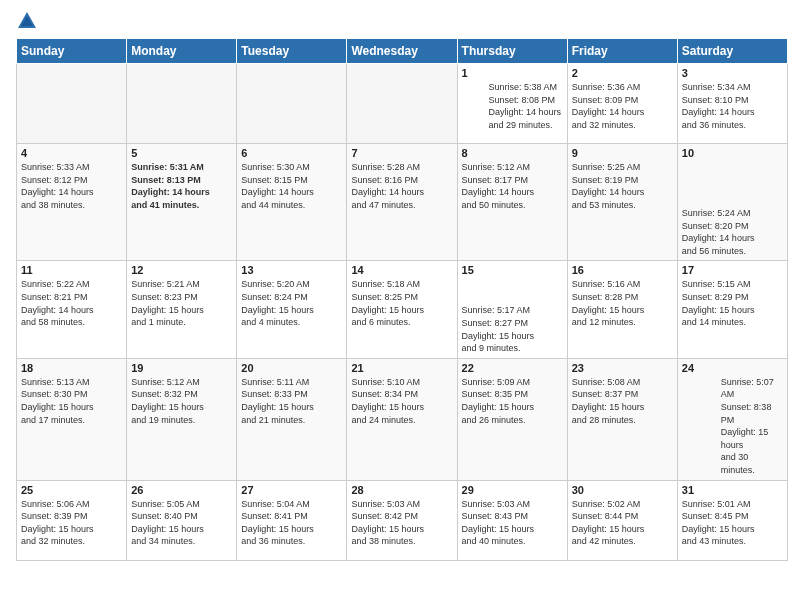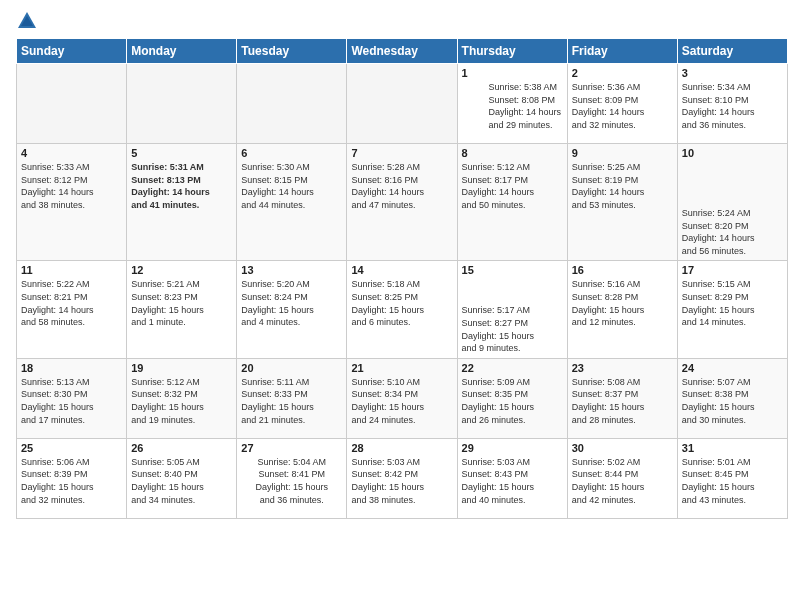--- a/index.html
+++ b/index.html
@@ -302,21 +302,21 @@
           </td>
           <td>
             <span class="day-num">23</span>
             <div class="day-info" style="white-space: pre-line;">Sunrise: 5:08 AM
 Sunset: 8:37 PM
 Daylight: 15 hours
 and 28 minutes.</div>
           </td>
           <td>
             <span class="day-num">24</span>
-            <div class="day-info" style="white-space: pre-line;">Sunrise: 5:07 AM
+            <div class="day-info" style="white-space: pre-line; margin-left: 39px;">Sunrise: 5:07 AM
 Sunset: 8:38 PM
 Daylight: 15 hours
 and 30 minutes.</div>
           </td>
         </tr>
         <tr>
           <td>
             <span class="day-num">25</span>
             <div class="day-info" style="white-space: pre-line;">Sunrise: 5:06 AM
 Sunset: 8:39 PM
@@ -325,21 +325,21 @@
           </td>
           <td>
             <span class="day-num">26</span>
             <div class="day-info" style="white-space: pre-line;">Sunrise: 5:05 AM
 Sunset: 8:40 PM
 Daylight: 15 hours
 and 34 minutes.</div>
           </td>
           <td>
             <span class="day-num">27</span>
-            <div class="day-info" style="white-space: pre-line; text-align: center;">Sunrise: 5:04 AM
+            <div class="day-info" style="white-space: pre-line;">Sunrise: 5:04 AM
 Sunset: 8:41 PM
 Daylight: 15 hours
 and 36 minutes.</div>
           </td>
           <td>
             <span class="day-num">28</span>
             <div class="day-info" style="white-space: pre-line;">Sunrise: 5:03 AM
 Sunset: 8:42 PM
 Daylight: 15 hours
 and 38 minutes.</div>

